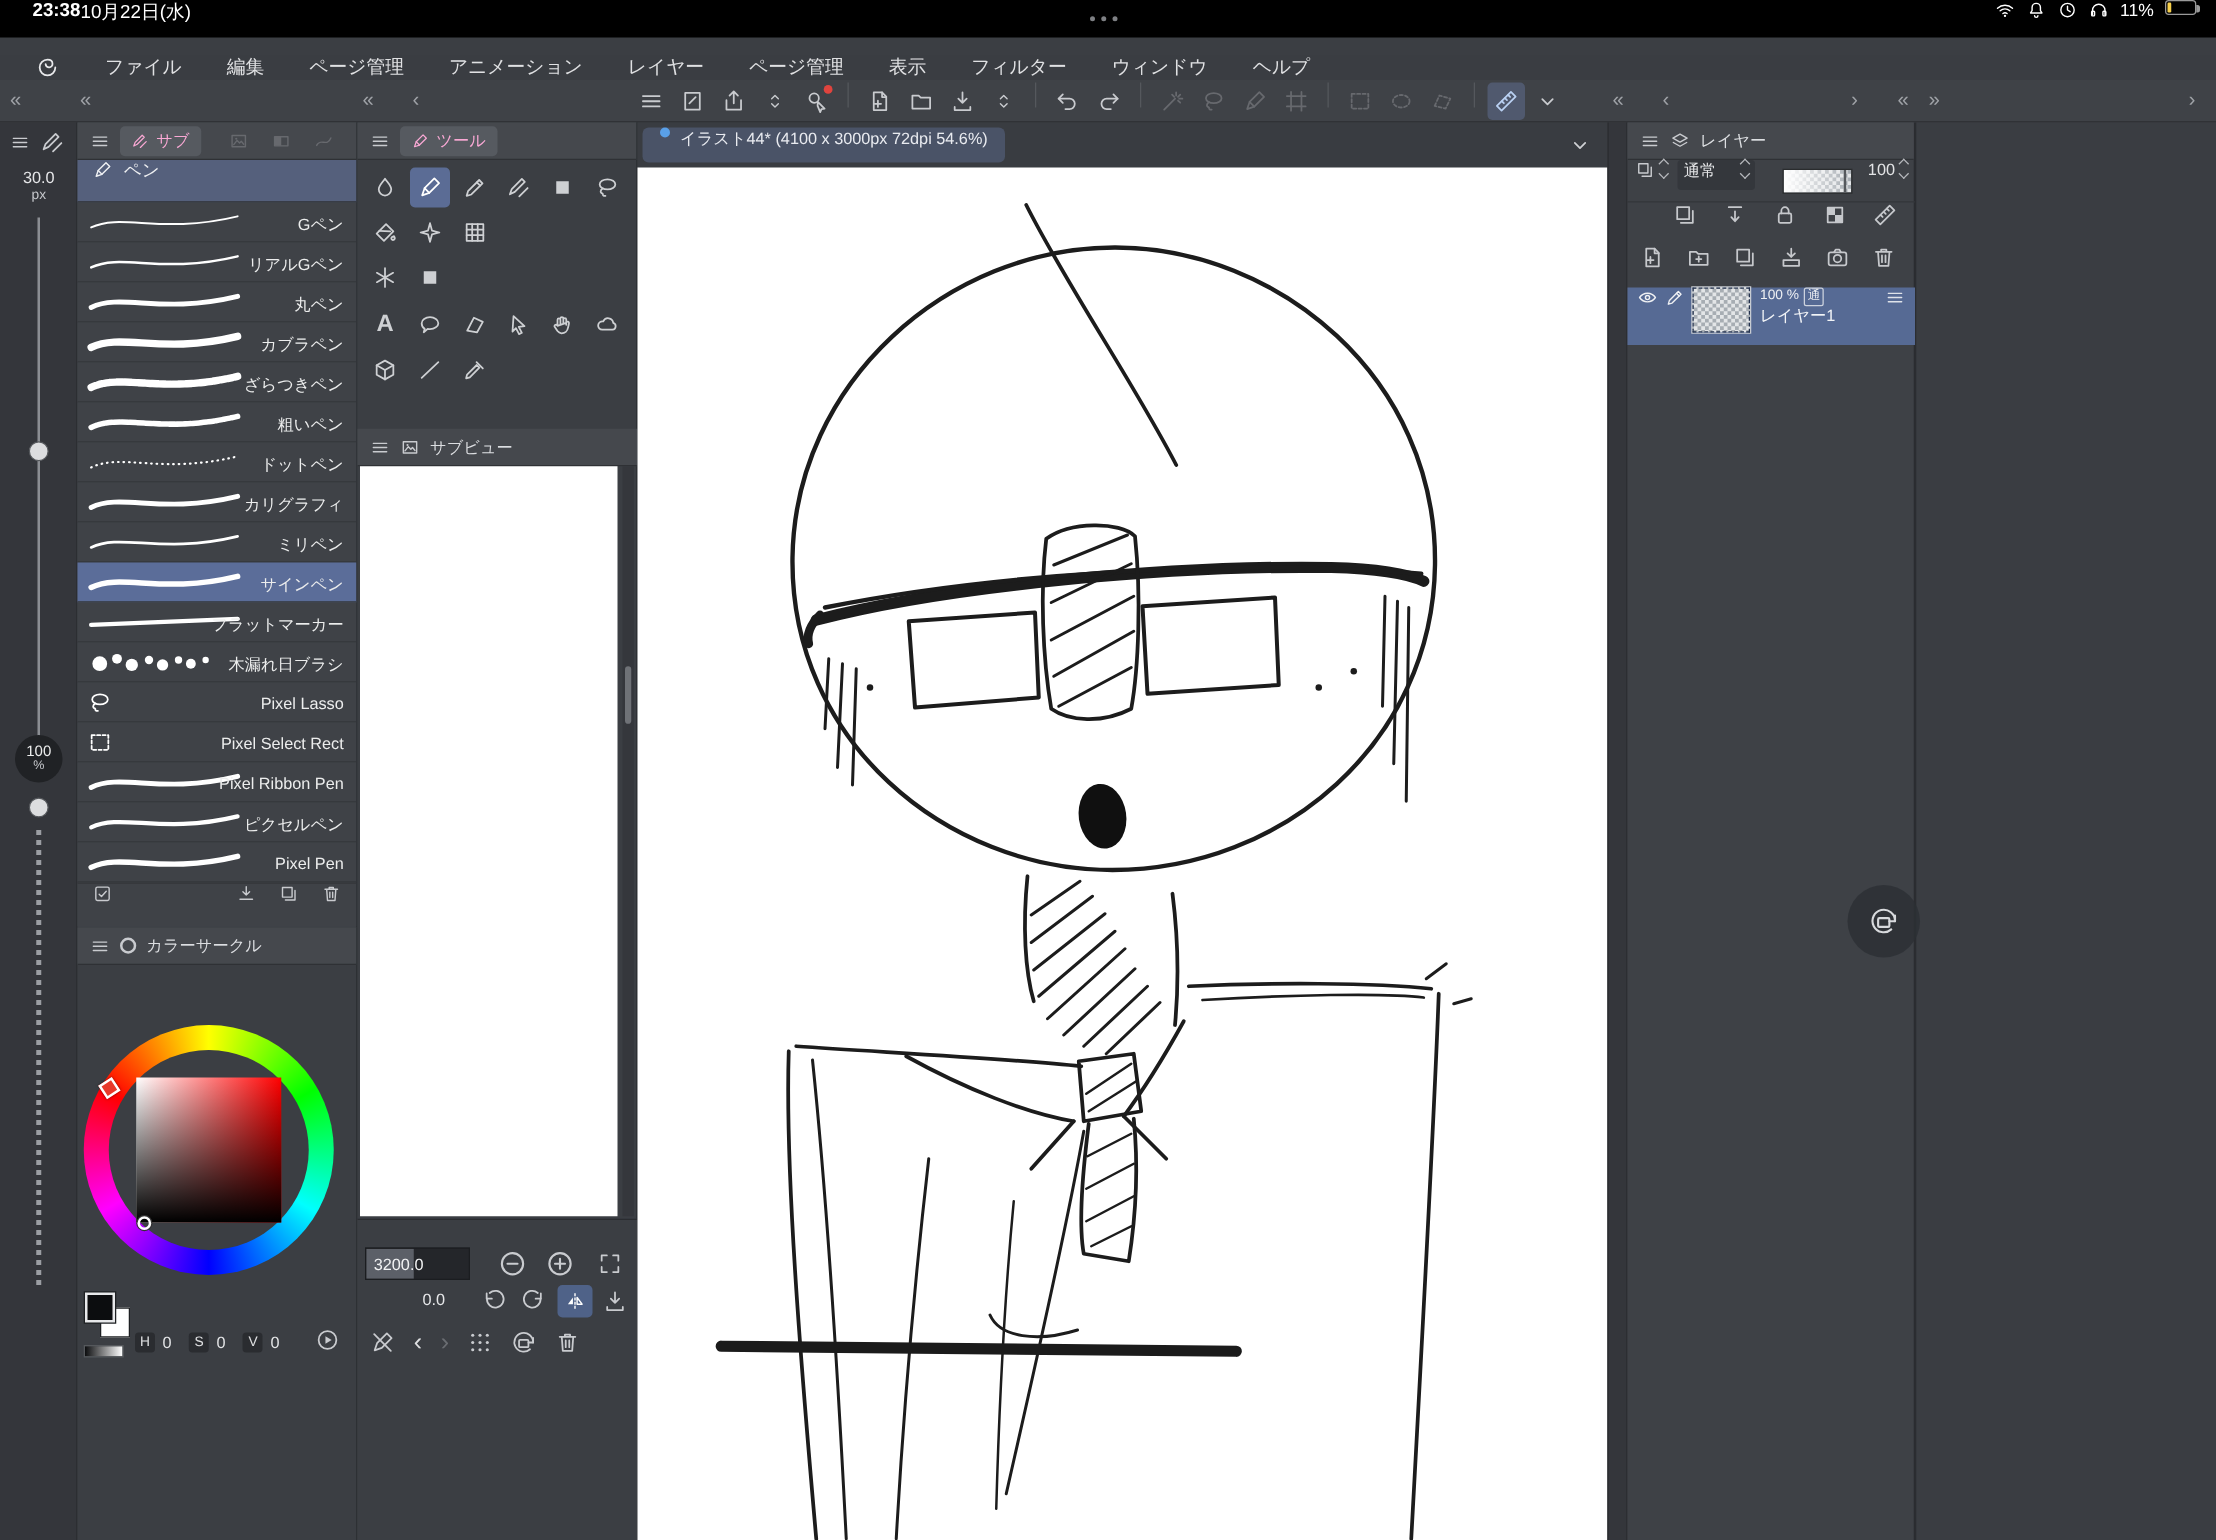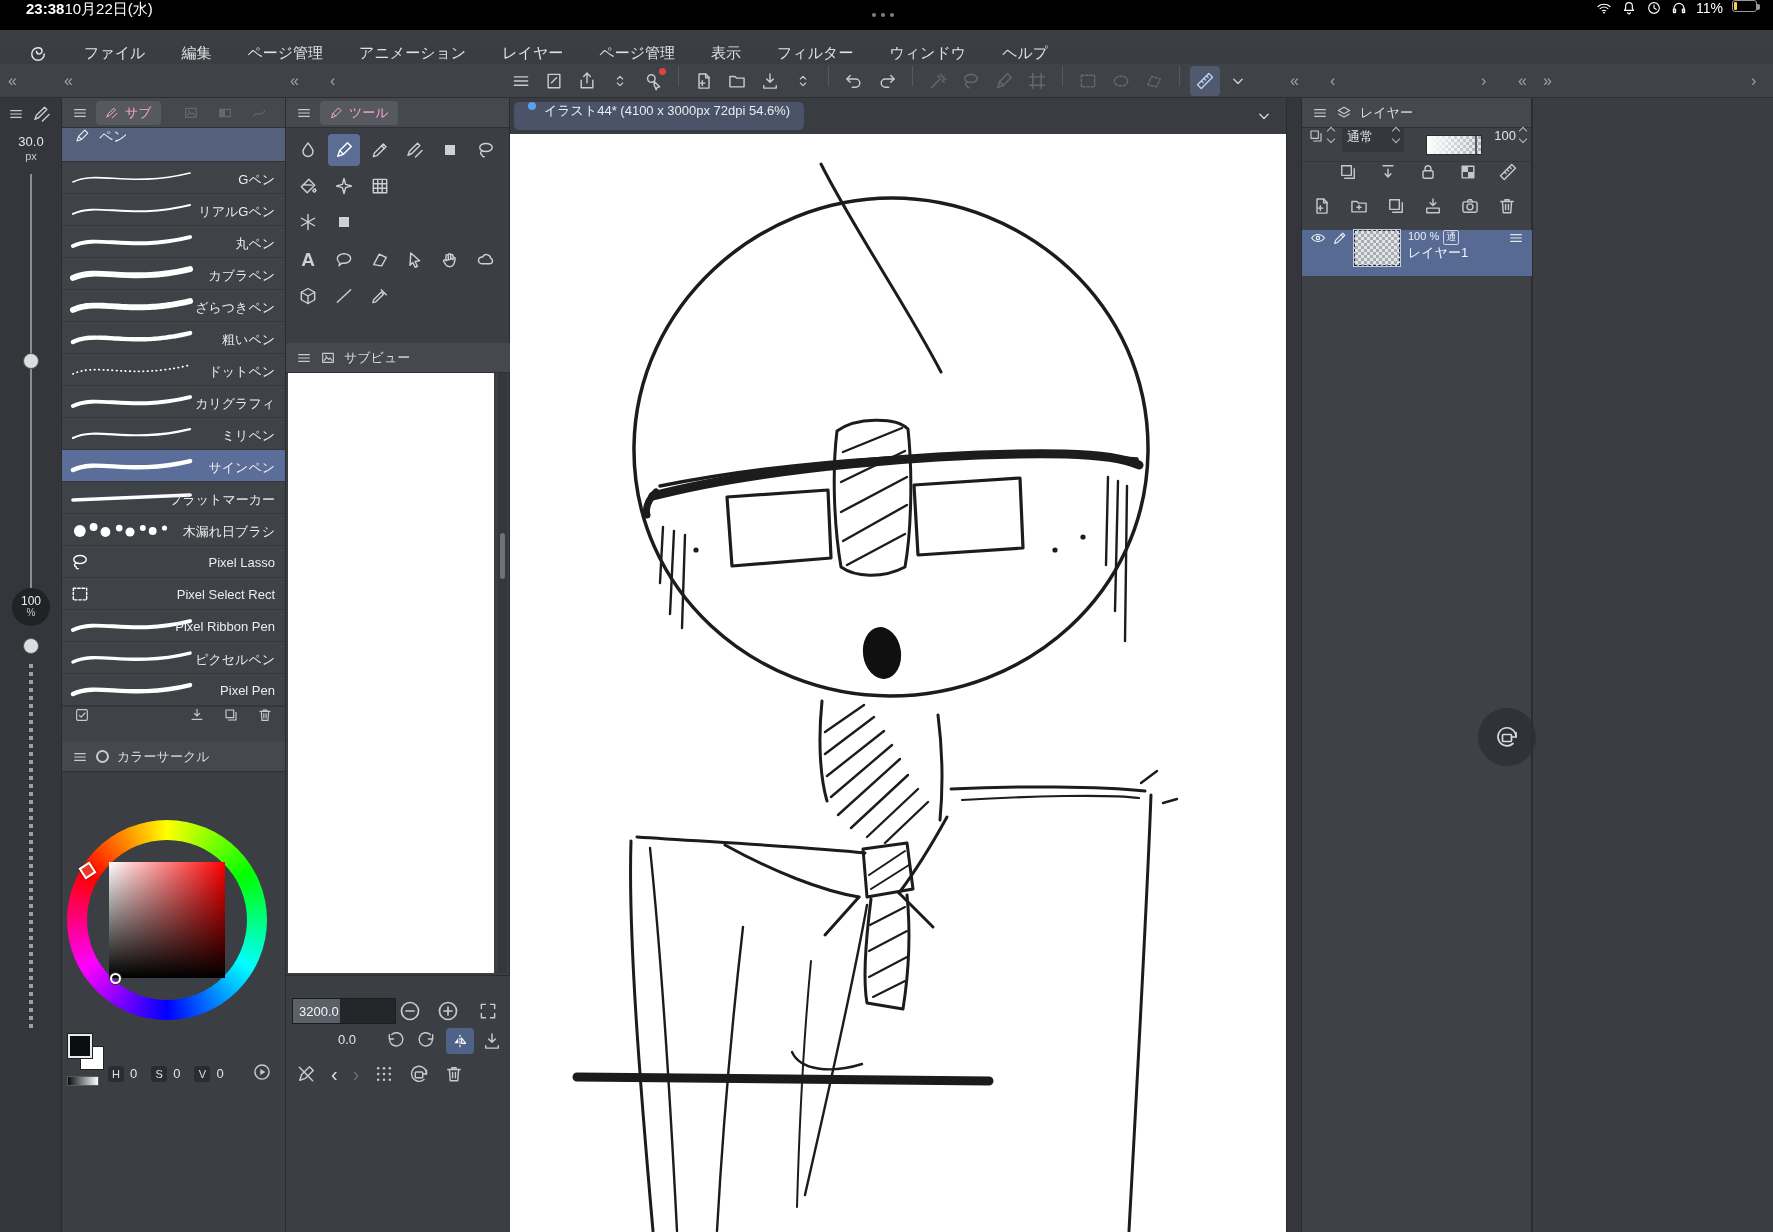--- a/index.html
+++ b/index.html
@@ -810,21 +810,21 @@
           <use href="#s-imgthumb"></use>
         </svg>
       <span>サブビュー</span>
     </div>
     <div class="abs" style="left:2px;top:275px;width:206px;height:600px;background:#fff"></div>
     <div class="abs" style="left:212px;top:275px;width:9px;height:600px;background:#35373c">
       <div style="position:absolute;left:2px;top:160px;width:5px;height:46px;border-radius:3px;background:#6f7277"></div>
     </div>
 
     <div class="abs" style="left:0;top:877px;width:224px;height:257px;background:#3b3e43;border-top:1px solid #2a2c30">
-      <div class="abs" style="left:6px;top:22px;width:104px;height:26px;background:#24262a;border:1px solid #1b1d20;border-radius:0;overflow:hidden">
+      <div class="abs" style="left:6px;top:22px;width:84px;height:26px;background:#24262a;border:1px solid #1b1d20;border-radius:0;overflow:hidden">
         <div style="position:absolute;left:0;top:0;bottom:0;width:46%;background:#5c6068"></div>
         <span style="position:absolute;left:6px;top:5px;font-size:13px;color:#f2f3f4">3200.0</span>
       </div>
       <svg class="abs ic ic24" style="left:112px;top:23px;color:#c9cbcf">
           <use href="#s-minusc"></use>
         </svg>
       <svg class="abs ic ic24" style="left:150px;top:23px;color:#c9cbcf">
           <use href="#s-plusc"></use>
         </svg>
       <svg class="abs ic" style="left:192px;top:25px;color:#c9cbcf">

